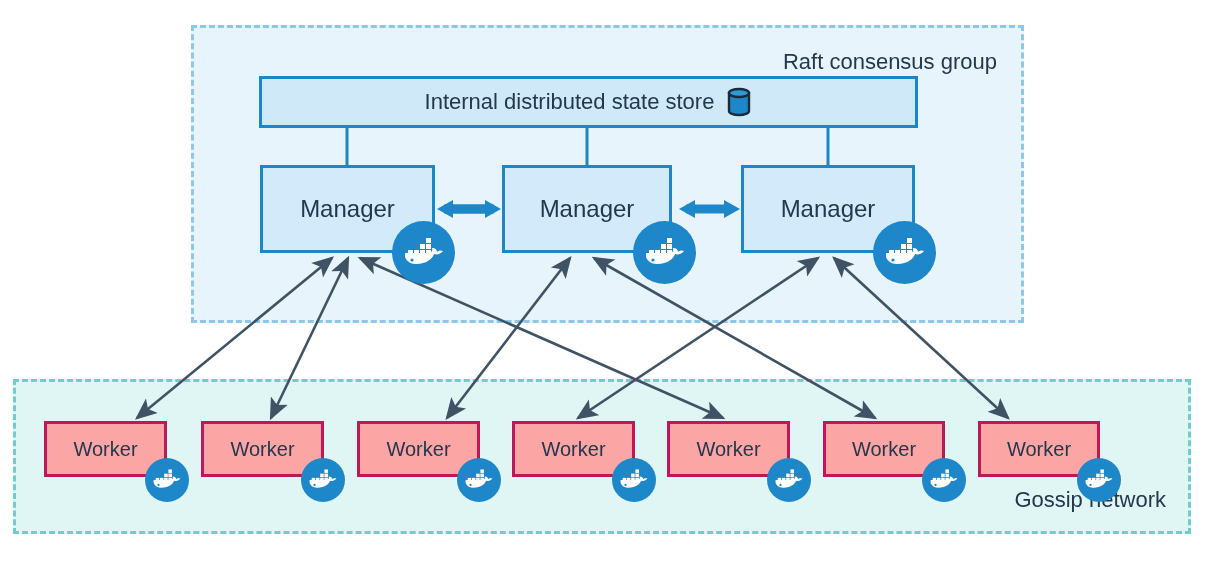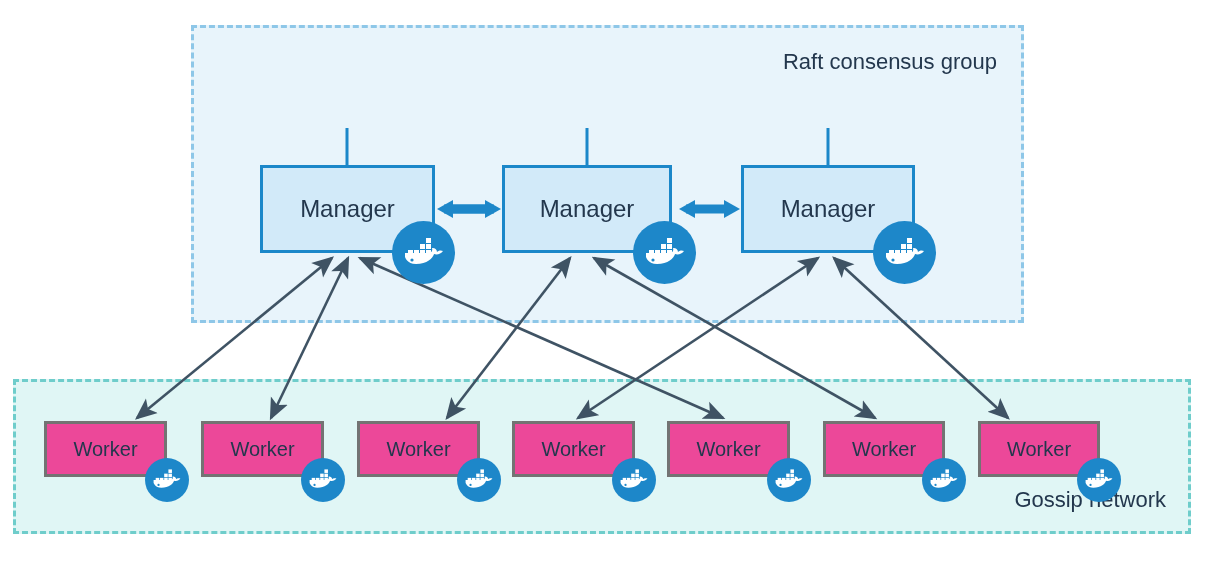--- a/index.html
+++ b/index.html
@@ -81,22 +81,22 @@
     align-items: center;
     gap: 12px;
   }
   .manager-node {
     background: #d2eaf9;
     border: 3px solid #1b87c9;
     font-size: 24px;
     color: #23374d;
   }
   .worker-node {
-    background: #ec4899;
-    border: 3px solid #737373;
+    background: #fca5a5;
+    border: 3px solid #be185d;
     font-size: 20px;
     color: #23374d;
     justify-content: center;
   }
   .node-label {
     pointer-events: none;
   }
 
   
   .whale {
@@ -161,20 +161,31 @@
       <path d="M360,258 L723,418" marker-start="url(#ah-dark-start)" marker-end="url(#ah-dark)"></path>
 
       <path d="M570,258 L447,418" marker-start="url(#ah-dark-start)" marker-end="url(#ah-dark)"></path>
       <path d="M594,258 L875,418" marker-start="url(#ah-dark-start)" marker-end="url(#ah-dark)"></path>
 
       <path d="M818,258 L578,418" marker-start="url(#ah-dark-start)" marker-end="url(#ah-dark)"></path>
       <path d="M834,258 L1008,418" marker-start="url(#ah-dark-start)" marker-end="url(#ah-dark)"></path>
     </g>
   </svg>
 
+  <div class="node store-node" id="store-box" style="left:259px; top:76px; width:659px; height:52px;">
+    <div class="store-inner">
+      <span class="node-label">Internal distributed state store</span>
+      <span class="db-icon">
+        <svg width="26" height="30" viewBox="0 0 26 30">
+          <path d="M3,6 L3,24 C3,26.4 7.5,28 13,28 C18.5,28 23,26.4 23,24 L23,6 Z" fill="#1d87c9" stroke="#1b2b3a" stroke-width="2.4"></path>
+          <ellipse cx="13" cy="6" rx="10" ry="4" fill="#2e9ad6" stroke="#1b2b3a" stroke-width="2.4"></ellipse>
+        </svg>
+      </span>
+    </div>
+  </div>
 
   <div class="node manager-node" style="left:260px; top:165px; width:175px; height:88px;">
     <span class="node-label">Manager</span>
   </div>
   <div class="whale" style="left:392px; top:221px; width:63px; height:63px;">
     <svg width="42" height="34" viewBox="0 0 42 34">
       <g fill="#ffffff">
         <rect x="11" y="14" width="5" height="5"></rect>
         <rect x="17" y="14" width="5" height="5"></rect>
         <rect x="23" y="14" width="5" height="5"></rect>

